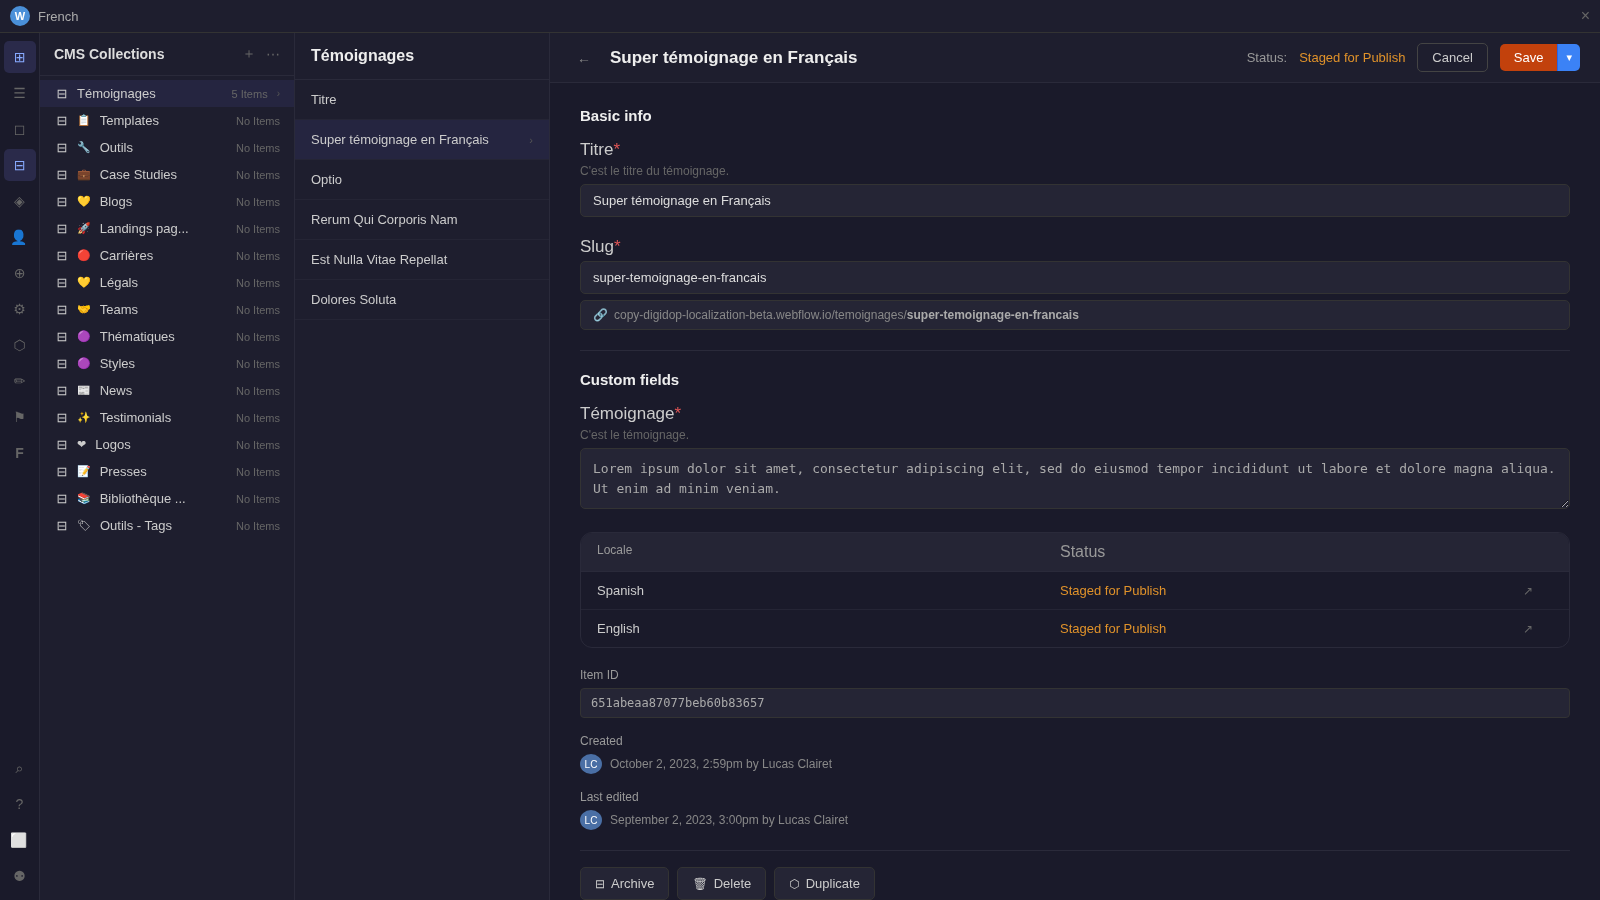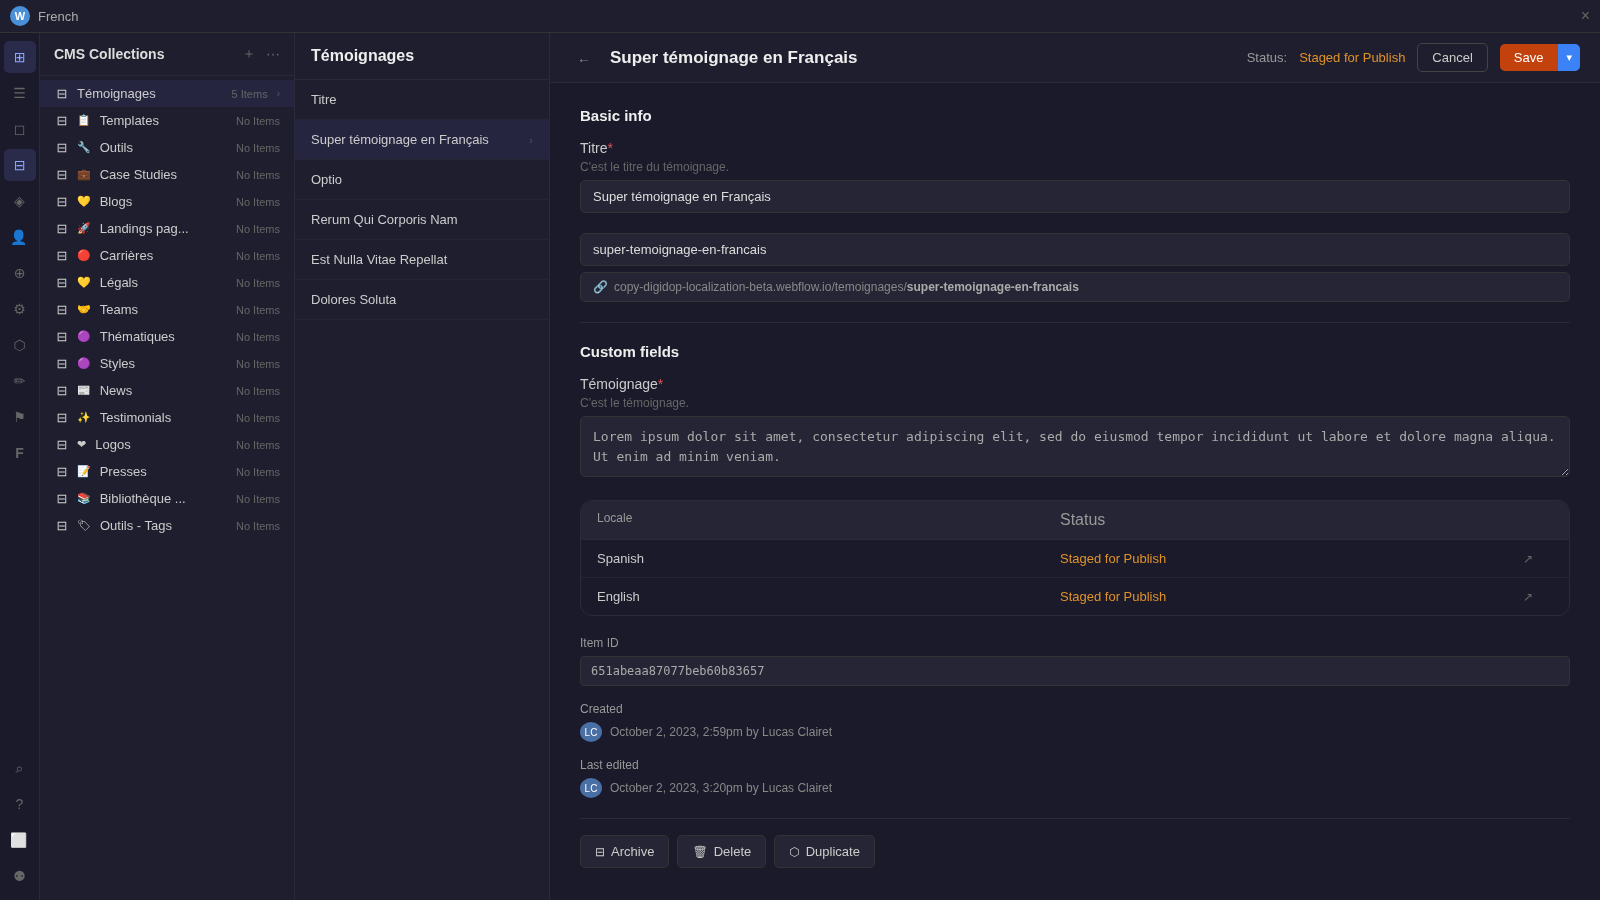--- a/index.html
+++ b/index.html
@@ -233,21 +233,21 @@
 
     .section-title {
       font-size: 15px;
       font-weight: 600;
       color: #eee;
       margin-bottom: 16px;
     }
 
     .field-group { margin-bottom: 20px; }
     .field-label {
-      font-size: 14px;
+      font-size: 17px;
       color: #ccc;
       margin-bottom: 4px;
       font-weight: 500;
     }
     .field-required { color: #e05555; }
     .field-desc {
       font-size: 12px;
       color: #666;
       margin-bottom: 6px;
     }
@@ -592,20 +592,23 @@
 
       <div class="field-group">
         <div class="field-label">
           <span>Titre</span><span class="field-required">*</span>
         </div>
         <div class="field-desc">C'est le titre du témoignage.</div>
         <input class="field-input" type="text" value="Super témoignage en Français" style="">
       </div>
 
       <div class="field-group">
+        <div class="field-label">
+          <span>Slug</span><span class="field-required">*</span>
+        </div>
         <input class="field-input" type="text" value="super-temoignage-en-francais" style="">
         <div class="field-url-row">
           <span class="field-url-icon">🔗</span>
           <span class="field-url-text">copy-digidop-localization-beta.webflow.io/temoignages/<span class="field-url-strong">super-temoignage-en-francais</span></span>
         </div>
       </div>
 
       <hr class="divider">
 
       <div class="section-title">Custom fields</div>
@@ -650,21 +653,21 @@
         <div class="meta-row">
           <div class="meta-avatar">LC</div>
           <span>October 2, 2023, 2:59pm by Lucas Clairet</span>
         </div>
       </div>
 
       <div class="meta-section">
         <div class="meta-title">Last edited</div>
         <div class="meta-row">
           <div class="meta-avatar">LC</div>
-          <span>October 2, 2023, 3:20pm by Lucas Clairet</span>
+          <span>September 2, 2023, 3:00pm by Lucas Clairet</span>
         </div>
       </div>
 
       <div class="action-row">
         <button class="action-btn">
           <span class="action-btn-icon">⊟</span>
           <span>Archive</span>
         </button>
         <button class="action-btn">
           <span class="action-btn-icon">🗑</span>

